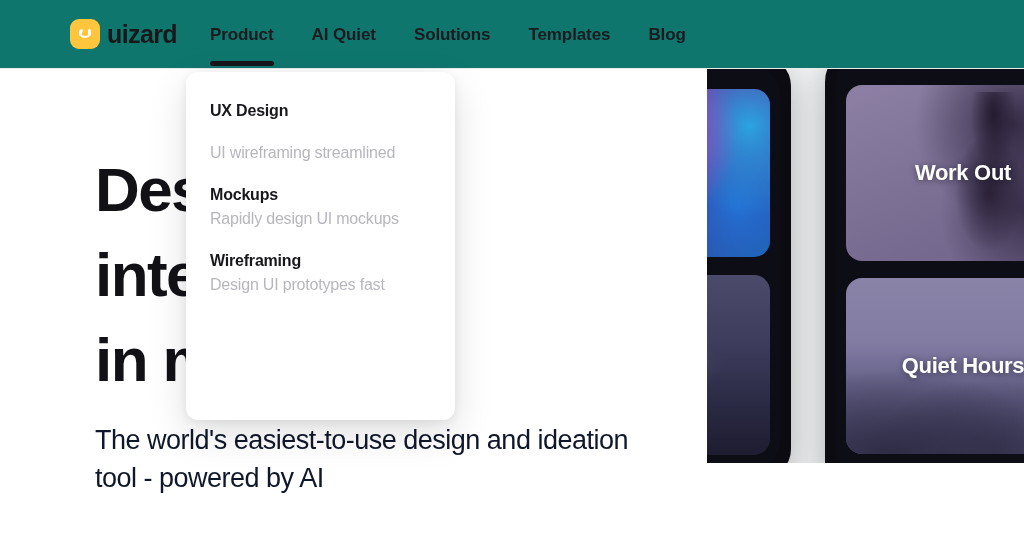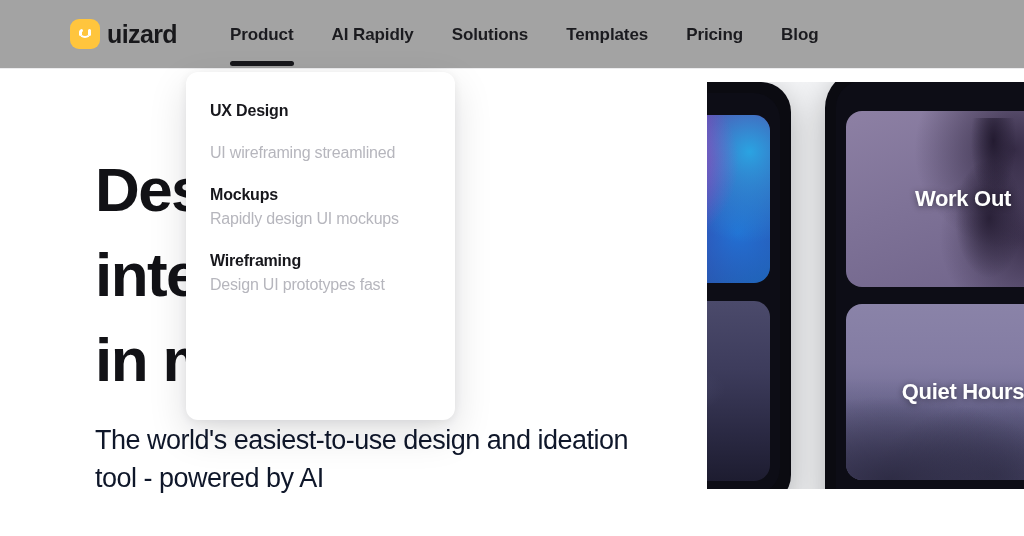--- a/index.html
+++ b/index.html
@@ -18,21 +18,21 @@
     width: 1024px;
     height: 536px;
     background: #ffffff;
     overflow: hidden;
   }
 
   
   .hero-visual {
     position: absolute;
     left: 707px;
-    top: 82px;
+    top: 56px;
     width: 317px;
     height: 407px;
     background: #f4f5f7;
     overflow: hidden;
   }
 
   .phone {
     position: absolute;
     background: #0b0b11;
     border-radius: 34px;
@@ -167,21 +167,21 @@
     height: 34%;
     background: radial-gradient(ellipse at 20% 50%, rgba(90,92,130,0.55) 0%, rgba(90,92,130,0) 70%);
   }
 
   
   .header {
     position: absolute;
     left: 0; top: 0;
     width: 1024px;
     height: 69px;
-    background: #a3a3a3;
+    background: #0f766e;
     border-bottom: 1px solid #ececee;
     z-index: 30;
   }
 
   .logo {
     position: absolute;
     left: 70px;
     top: 19px;
     display: flex;
     align-items: center;
@@ -239,21 +239,20 @@
   }
 
   .nav {
     position: absolute;
     left: 205px;
     top: 0;
     height: 69px;
     display: flex;
     align-items: center;
     gap: 0;
-    margin-left: 20px;
   }
 
   .nav-item {
     position: relative;
     height: 69px;
     display: flex;
     align-items: center;
     padding: 0 19px;
     font-size: 17px;
     font-weight: bold;
@@ -397,30 +396,27 @@
         <span class="smile"></span>
       </div>
       <span class="logo-word">uizard</span>
     </div>
 
     <nav class="nav">
       <div class="nav-item active">
         <span>Product</span>
       </div>
       <div class="nav-item">
-        <span>AI Rapidly</span>
+        <span>AI Quiet</span>
       </div>
       <div class="nav-item">
         <span>Solutions</span>
       </div>
       <div class="nav-item">
         <span>Templates</span>
-      </div>
-      <div class="nav-item">
-        <span>Pricing</span>
       </div>
       <div class="nav-item">
         <span>Blog</span>
       </div>
     </nav>
 
   </div>
 
   <div class="dropdown">
 

